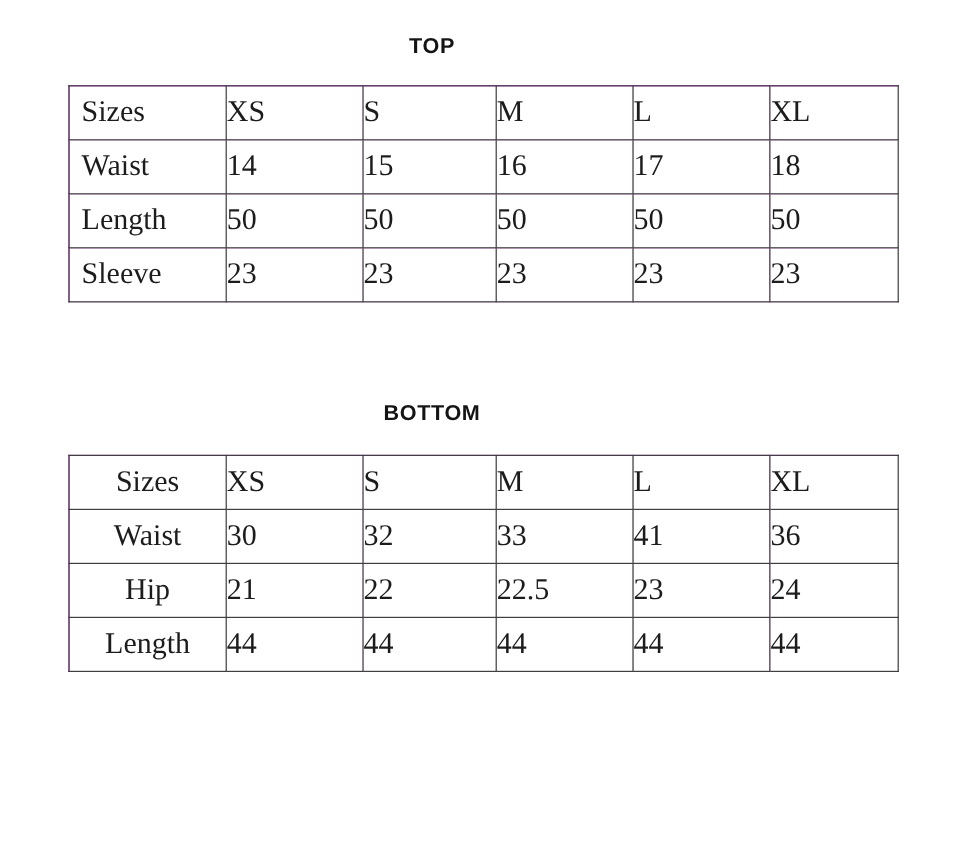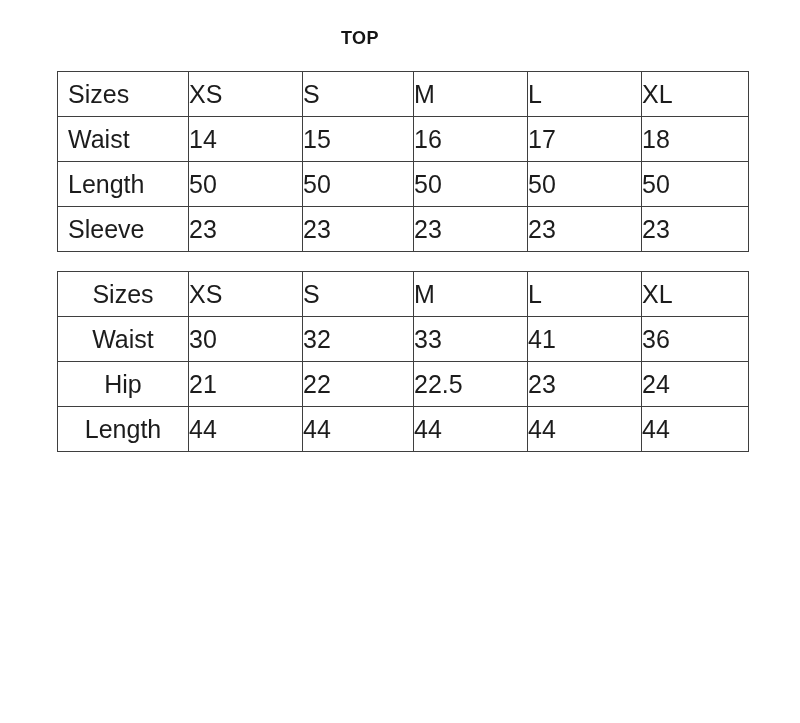--- a/index.html
+++ b/index.html
@@ -26,20 +26,21 @@
     color: #141414;
     letter-spacing: 0.5px;
   }
   .title-top { margin-top: 22px; }
   .title-bottom { margin-top: 76px; }
   table.size-table {
     border-collapse: collapse;
     margin-left: 57px;
     table-layout: fixed;
     background: #d946ef;
+    font-family: Liberation Serif, serif;
   }
   .table-top { margin-top: 17px; }
   .table-bottom { margin-top: 19px; }
   table.size-table td, table.size-table th {
     border: 1px solid #3f3f3f;
     height: 45px;
     font-size: 25px;
     font-weight: normal;
     color: #1c1c1c;
     text-align: left;
@@ -108,20 +109,21 @@
         <td>Sleeve</td>
         <td>23</td>
         <td>23</td>
         <td>23</td>
         <td>23</td>
         <td>23</td>
       </tr>
     </tbody>
   </table>
 
+  <div class="section-title title-bottom">BOTTOM</div>
 
   <table class="size-table table-bottom">
     <colgroup>
       <col class="c-label">
         <col class="c-xs">
         <col class="c-s">
         <col class="c-m">
         <col class="c-l">
         <col class="c-xl">
     </colgroup>

